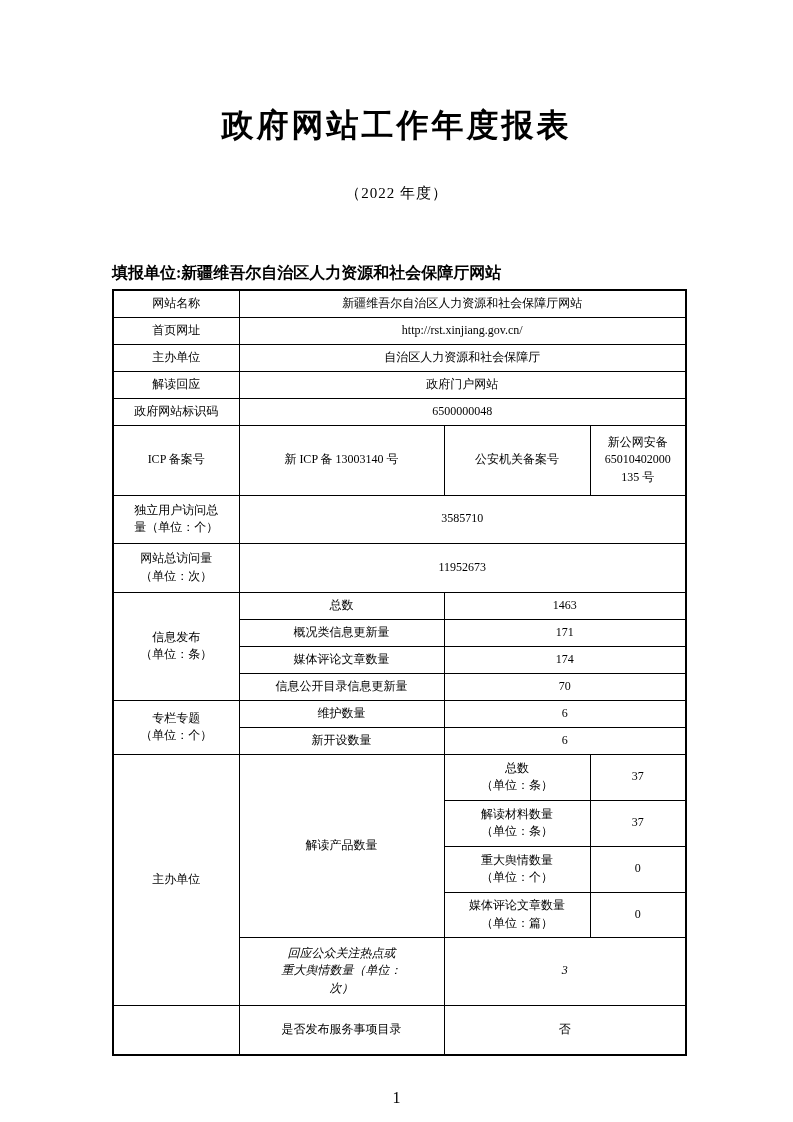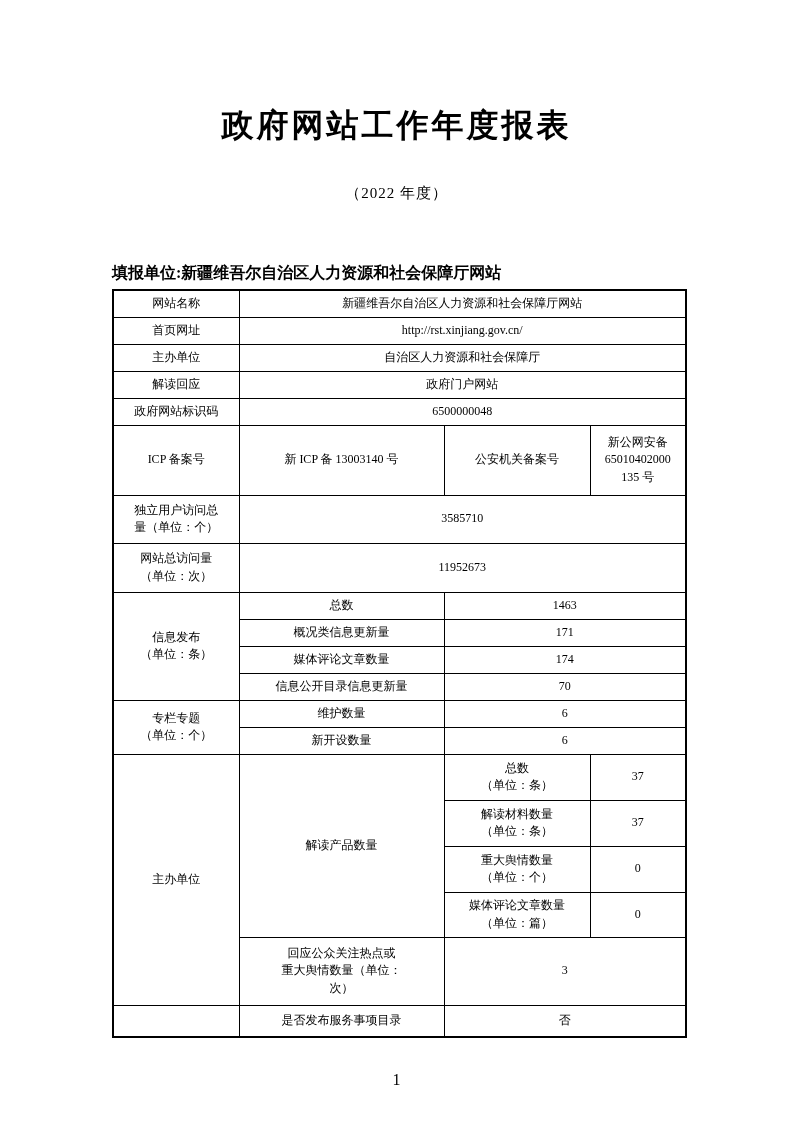--- a/index.html
+++ b/index.html
@@ -57,22 +57,22 @@
   col.cA { width: 126px; }
   col.cB { width: 205px; }
   col.cC { width: 146px; }
   col.cD { width: 96px; }
   tr.h27 { height: 27px; }
   tr.h70 { height: 70px; }
   tr.h48 { height: 48px; }
   tr.h49 { height: 49px; font-family: Liberation Serif, serif; }
   tr.h46 { height: 46px; }
   tr.h45 { height: 45px; }
-  tr.h68 { height: 68px; }
-  tr.h34 { height: 32px; }
+  tr.h68 { height: 68px; font-style: italic; }
+  tr.h34 { height: 50px; }
   .page-number {
     margin-top: 33px;
     text-align: center;
     font-size: 16px;
   }
 </style>
 </head>
 <body>
 
 <div class="page">

